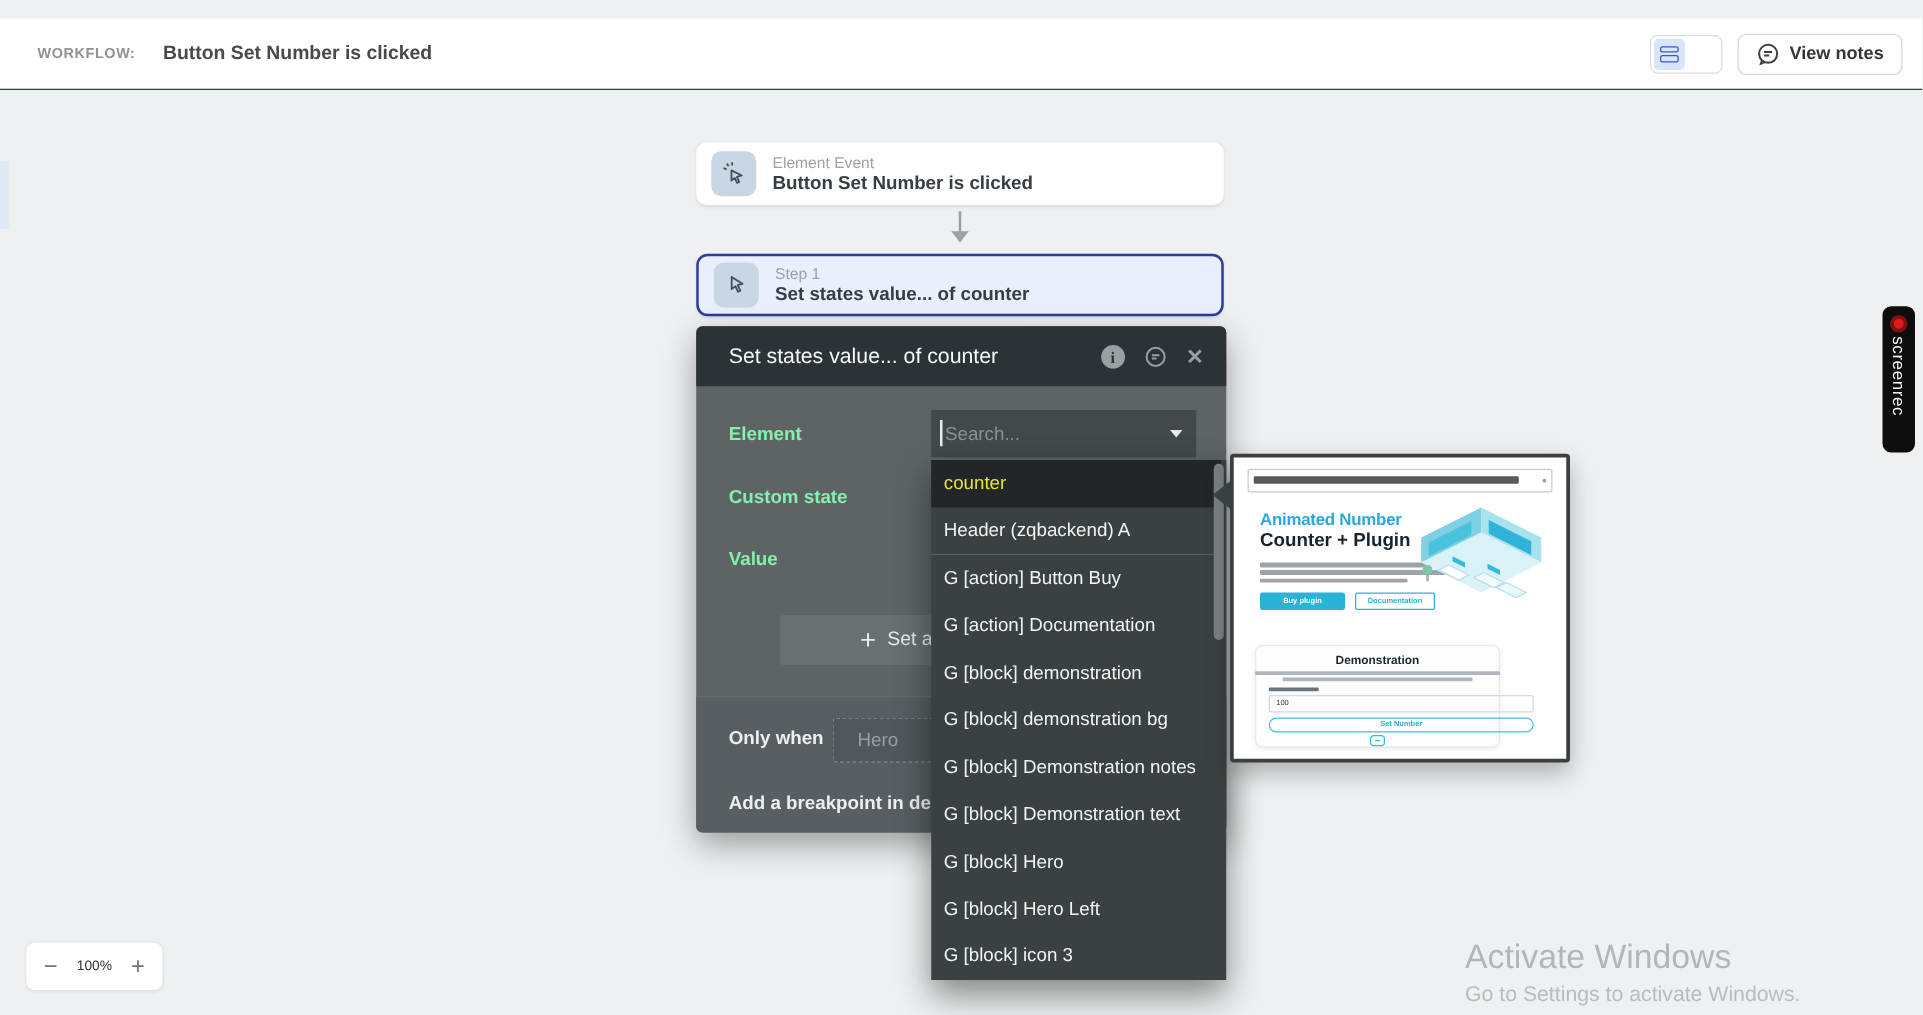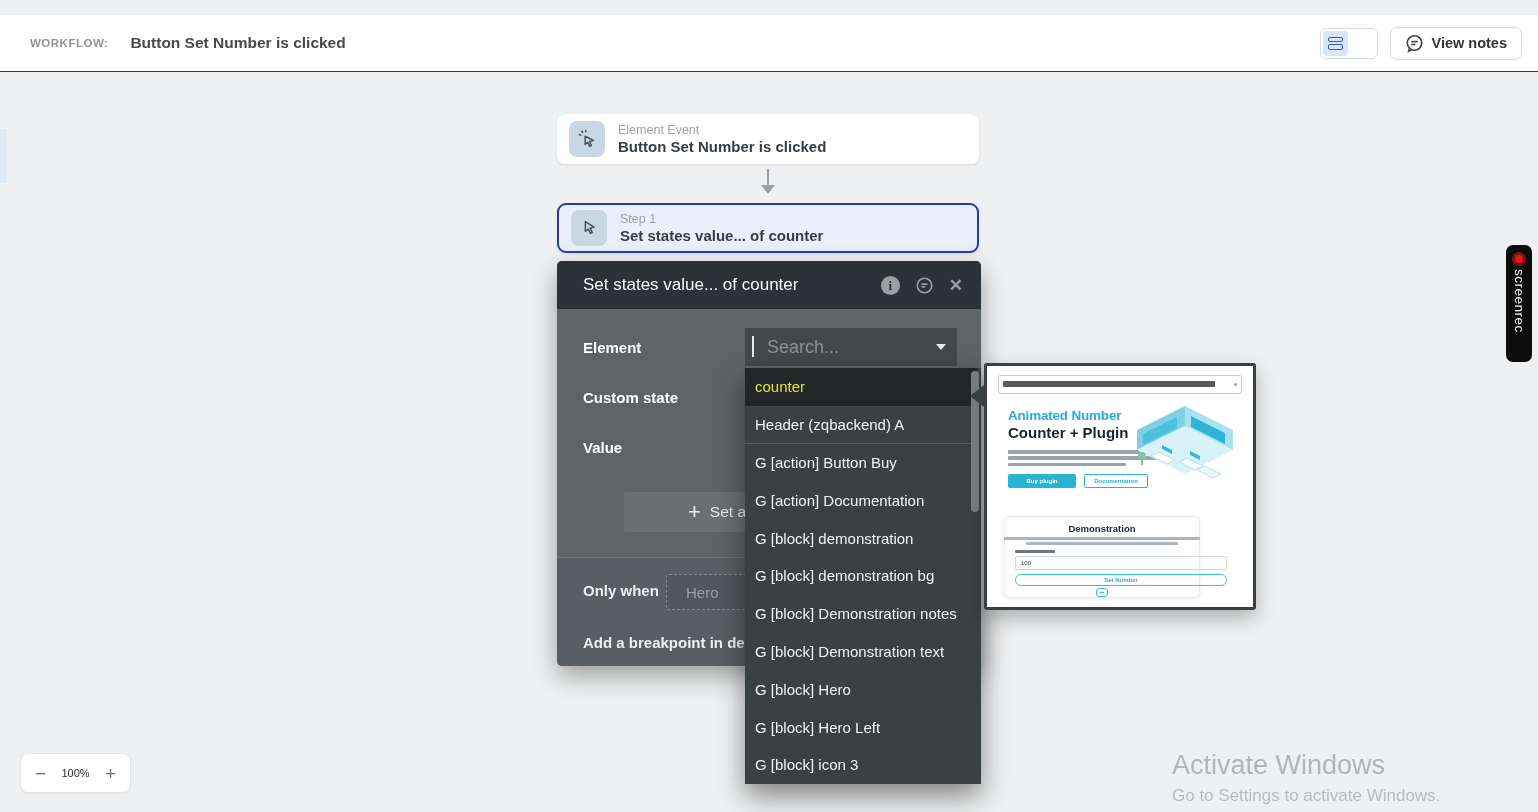--- a/index.html
+++ b/index.html
@@ -45,24 +45,24 @@
   .dialog { position:absolute; left:557px; top:261px; width:424px; height:405px;
     background:#5e6466; border-radius:5px; box-shadow:0 10px 26px rgba(0,0,0,.35); z-index:20; }
   .dlg-header { height:48px; background:#2c3336; border-radius:5px 5px 0 0;
     display:flex; align-items:center; padding:0 18px 0 26px; }
   .dlg-title { font-size:17px; color:#f7f8f8; flex:1; }
   .dlg-icons { display:flex; align-items:center; gap:15px; }
   .info-icon { width:19px; height:19px; border-radius:50%; background:#9aa0a2; color:#2c3336;
     font-family:"Liberation Serif", serif; font-weight:800; font-size:13px; line-height:19px;
     text-align:center; cursor:pointer; }
   .close-icon { color:#9aa0a2; font-size:17px; font-weight:700; cursor:pointer; line-height:1; }
-  .dlg-lbl { position:absolute; left:26px; font-size:15px; font-weight:600; color:#ffffff; }
+  .dlg-lbl { position:absolute; left:26px; font-size:15px; font-weight:600; color:#86efac; }
   .el-select { position:absolute; left:188px; top:67px; width:212px; height:38px; background:#43484a; cursor:text; }
   .el-select input { position:absolute; inset:0; width:100%; height:100%; background:transparent;
-    border:0; outline:0; padding-left:22px; font-size:18px; color:#dfe3e3; font-family:inherit; }
+    border:0; outline:0; padding-left:11px; font-size:15px; color:#dfe3e3; font-family:inherit; }
   .el-select input::placeholder { color:#8b9193; }
   .text-caret { position:absolute; left:7px; top:8px; width:1.5px; height:21px; background:#e8ebeb; }
   .select-arrow { position:absolute; right:11px; top:16px; width:0; height:0;
     border-left:5.5px solid transparent; border-right:5.5px solid transparent; border-top:6.5px solid #e8eaea; }
   .set-btn { position:absolute; left:67px; top:231px; width:290px; height:40px; background:#6a7072;
     border-radius:3px; display:flex; align-items:center; padding-left:64px; cursor:pointer; }
   .set-btn .plus { font-size:22px; color:#e9ebeb; margin-right:9px; line-height:1; font-weight:400; }
   .set-btn .set-lbl { font-size:15.5px; color:#e9ebeb; }
   .dlg-footer { position:absolute; left:0; top:296px; width:100%; height:109px;
     background:#585e61; border-top:1px solid #6f7577; border-radius:0 0 5px 5px; }

